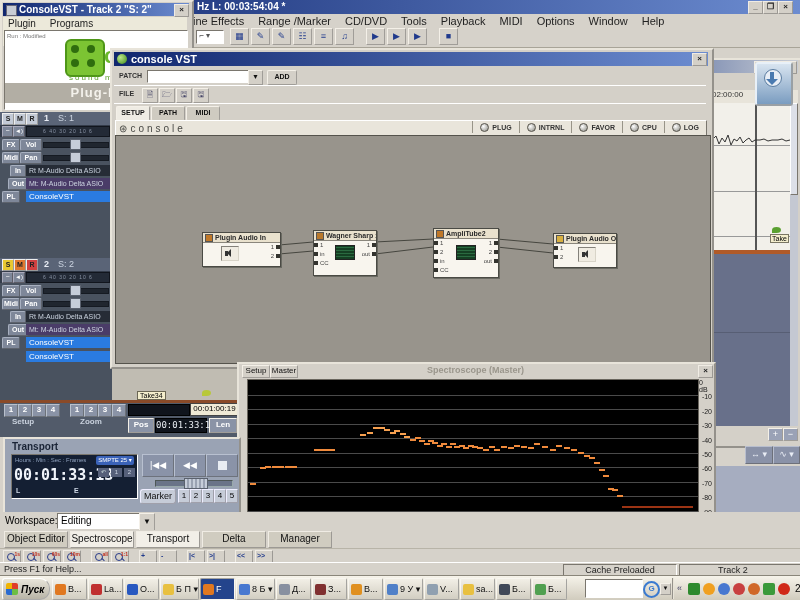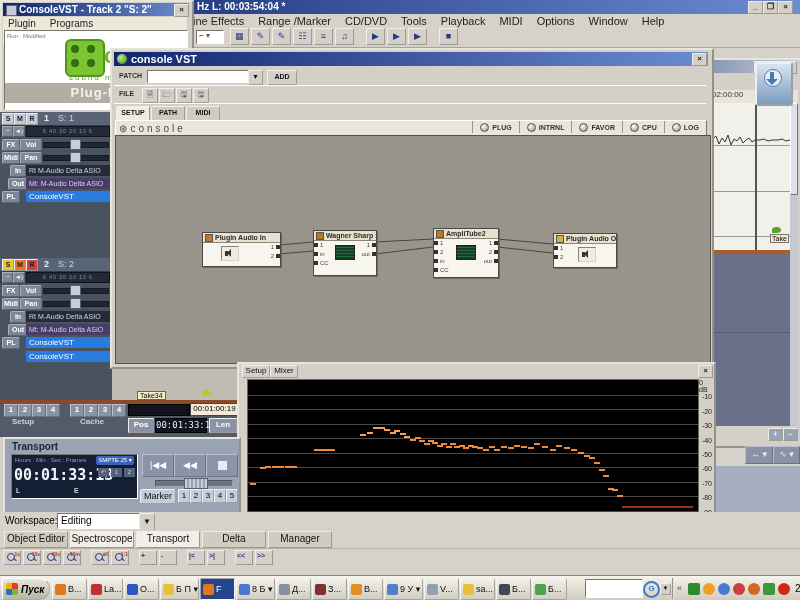--- a/index.html
+++ b/index.html
@@ -220,21 +220,21 @@
         <div class="numbtn" style="left: 32px; top: 1px;">3</div>
         <div class="numbtn" style="left: 46px; top: 1px;">4</div>
       </div>
     <div id="zoomnum-buttons">
         <div class="numbtn" style="left: 70px; top: 1px;">1</div>
         <div class="numbtn" style="left: 84px; top: 1px;">2</div>
         <div class="numbtn" style="left: 98px; top: 1px;">3</div>
         <div class="numbtn" style="left: 112px; top: 1px;">4</div>
       </div>
     <span class="abs" style="left:12px;top:14px;font-size:8px;font-weight:bold;color:#c9d1dd">Setup</span>
-    <span class="abs" style="left:80px;top:14px;font-size:8px;font-weight:bold;color:#c9d1dd">Cache</span>
+    <span class="abs" style="left:80px;top:14px;font-size:8px;font-weight:bold;color:#c9d1dd">Zoom</span>
     <div class="abs" style="left:128px;top:1px;width:60px;height:10px;background:#10141c;border:1px solid #000"></div>
     <div class="abs" style="left:190px;top:0px;width:47px;height:11px;background:#f0ead6;border:1px solid #444;font-size:8px;text-align:center;line-height:10px">00:01:00:19</div>
     <div class="abs gbtn" style="left:128px;top:15px;width:24px;height:13px;background:#8a93a6;color:#fff;line-height:12px;font-size:8px;font-weight:bold">Pos</div>
     <div class="abs" style="left:155px;top:15px;width:50px;height:13px;background:#10141c;border:1px solid #000;color:#e8ecf2;font-size:9px;text-align:center;line-height:12px;font-family:'DejaVu Sans Mono',monospace">00:01:33:13</div>
     <div class="abs gbtn" style="left:209px;top:15px;width:26px;height:13px;background:#8a93a6;color:#fff;line-height:12px;font-size:8px;font-weight:bold">Len</div>
   </div>
 
   <div class="abs bo2" style="left:110px;top:48px;width:600px;height:317px;background:#d4d0c8">
     <div class="abs tb" style="left:2px;top:2px;width:592px;height:14px;padding-left:2px">
       <span class="abs" style="left:3px;top:2px;width:10px;height:10px;border-radius:50%;background:radial-gradient(circle at 35% 35%,#bce88a,#3e8a18)"></span>
@@ -358,21 +358,22 @@
             <div class="plab" style="left: 6px; top: 20px;">2</div>
             <div class="spk" style="left: 24px; top: 13px; position: absolute;"></div>
           </div>
         </div>
     </div>
   </div>
 
   <div class="abs bo2" style="left:237px;top:362px;width:475px;height:162px;background:#d4d0c8">
     <div class="abs" style="left:2px;top:1px;width:469px;height:13px">
       <div class="abs gbtn bi" style="left:1px;top:0;width:26px;height:11px;font-size:8px;line-height:10px">Setup</div>
-      <div class="abs gbtn bi" style="left:29px;top:0;width:26px;height:11px;font-size:8px;line-height:10px">Mixer</div>
+      <div class="abs gbtn bi" style="left:29px;top:0;width:26px;height:11px;font-size:8px;line-height:10px">Master</div>
+      <div class="abs" style="left:0;width:469px;text-align:center;font-size:9px;color:#9a968c;font-weight:bold">Spectroscope (Master)</div>
       <div class="abs wbtn" style="left:457px;top:0">×</div>
     </div>
     <div class="abs" id="spectro-display" style="left:8px;top:15px;width:450px;height:131px;background:#000;border:1px solid #6a665e">
         <div style="position: absolute; left: 0px; top: 15px; width: 450px; height: 1px; background: rgb(74, 74, 74);"></div>
         <div style="position: absolute; left: 0px; top: 29px; width: 450px; height: 1px; background: rgb(74, 74, 74);"></div>
         <div style="position: absolute; left: 0px; top: 44px; width: 450px; height: 1px; background: rgb(74, 74, 74);"></div>
         <div style="position: absolute; left: 0px; top: 58px; width: 450px; height: 1px; background: rgb(74, 74, 74);"></div>
         <div style="position: absolute; left: 0px; top: 73px; width: 450px; height: 1px; background: rgb(74, 74, 74);"></div>
         <div style="position: absolute; left: 0px; top: 87px; width: 450px; height: 1px; background: rgb(74, 74, 74);"></div>
         <div style="position: absolute; left: 0px; top: 102px; width: 450px; height: 1px; background: rgb(74, 74, 74);"></div>
@@ -575,20 +576,25 @@
           <span style="position:absolute;left:1px;top:1px;font-size:7px;color:#203a8c;font-weight:bold">&gt;|</span>
         </div>
         <div class="zoomb">
           <span style="position:absolute;left:1px;top:1px;font-size:7px;color:#203a8c;font-weight:bold">&lt;&lt;</span>
         </div>
         <div class="zoomb">
           <span style="position:absolute;left:1px;top:1px;font-size:7px;color:#203a8c;font-weight:bold">&gt;&gt;</span>
         </div>
       </div>
   </div>
+  <div class="abs" style="left:0;top:562px;width:800px;height:13px;background:#d6d2ca;border-top:1px solid #fff">
+    <span class="abs" style="left:4px;top:1px;font-size:9px;color:#222">Press F1 for Help...</span>
+    <div class="abs bi" style="left:563px;top:1px;width:112px;height:10px;font-size:9px;text-align:center;line-height:10px;color:#222">Cache Preloaded</div>
+    <div class="abs bi" style="left:679px;top:1px;width:119px;height:10px;font-size:9px;line-height:10px;padding-left:38px;color:#222">Track 2</div>
+  </div>
 
   <div class="abs" style="left:0;top:575px;width:800px;height:25px;background:linear-gradient(#f6f3ea,#cfcabc);border-top:1px solid #8a867a">
     <div class="abs" style="left:2px;top:2px;width:46px;height:20px;border-radius:3px 10px 10px 3px;background:linear-gradient(#e8e5da,#b8b4a6);border:1px outset #fff;display:flex;align-items:center">
       <span style="width:12px;height:12px;margin:0 3px;display:inline-block;background:conic-gradient(#e03c28 0 25%,#6cbe45 0 50%,#2a6bd0 0 75%,#f0b400 0);border-radius:2px"></span>
       <b style="font-size:10px;font-style:italic">Пуск</b>
     </div>
     <div id="taskbar-items">
         <div class="tkb" style="left: 52px; width: 33px;">
           <span class="tkicon" style="background: rgb(224, 120, 32);"></span>
           <span>B...</span>

